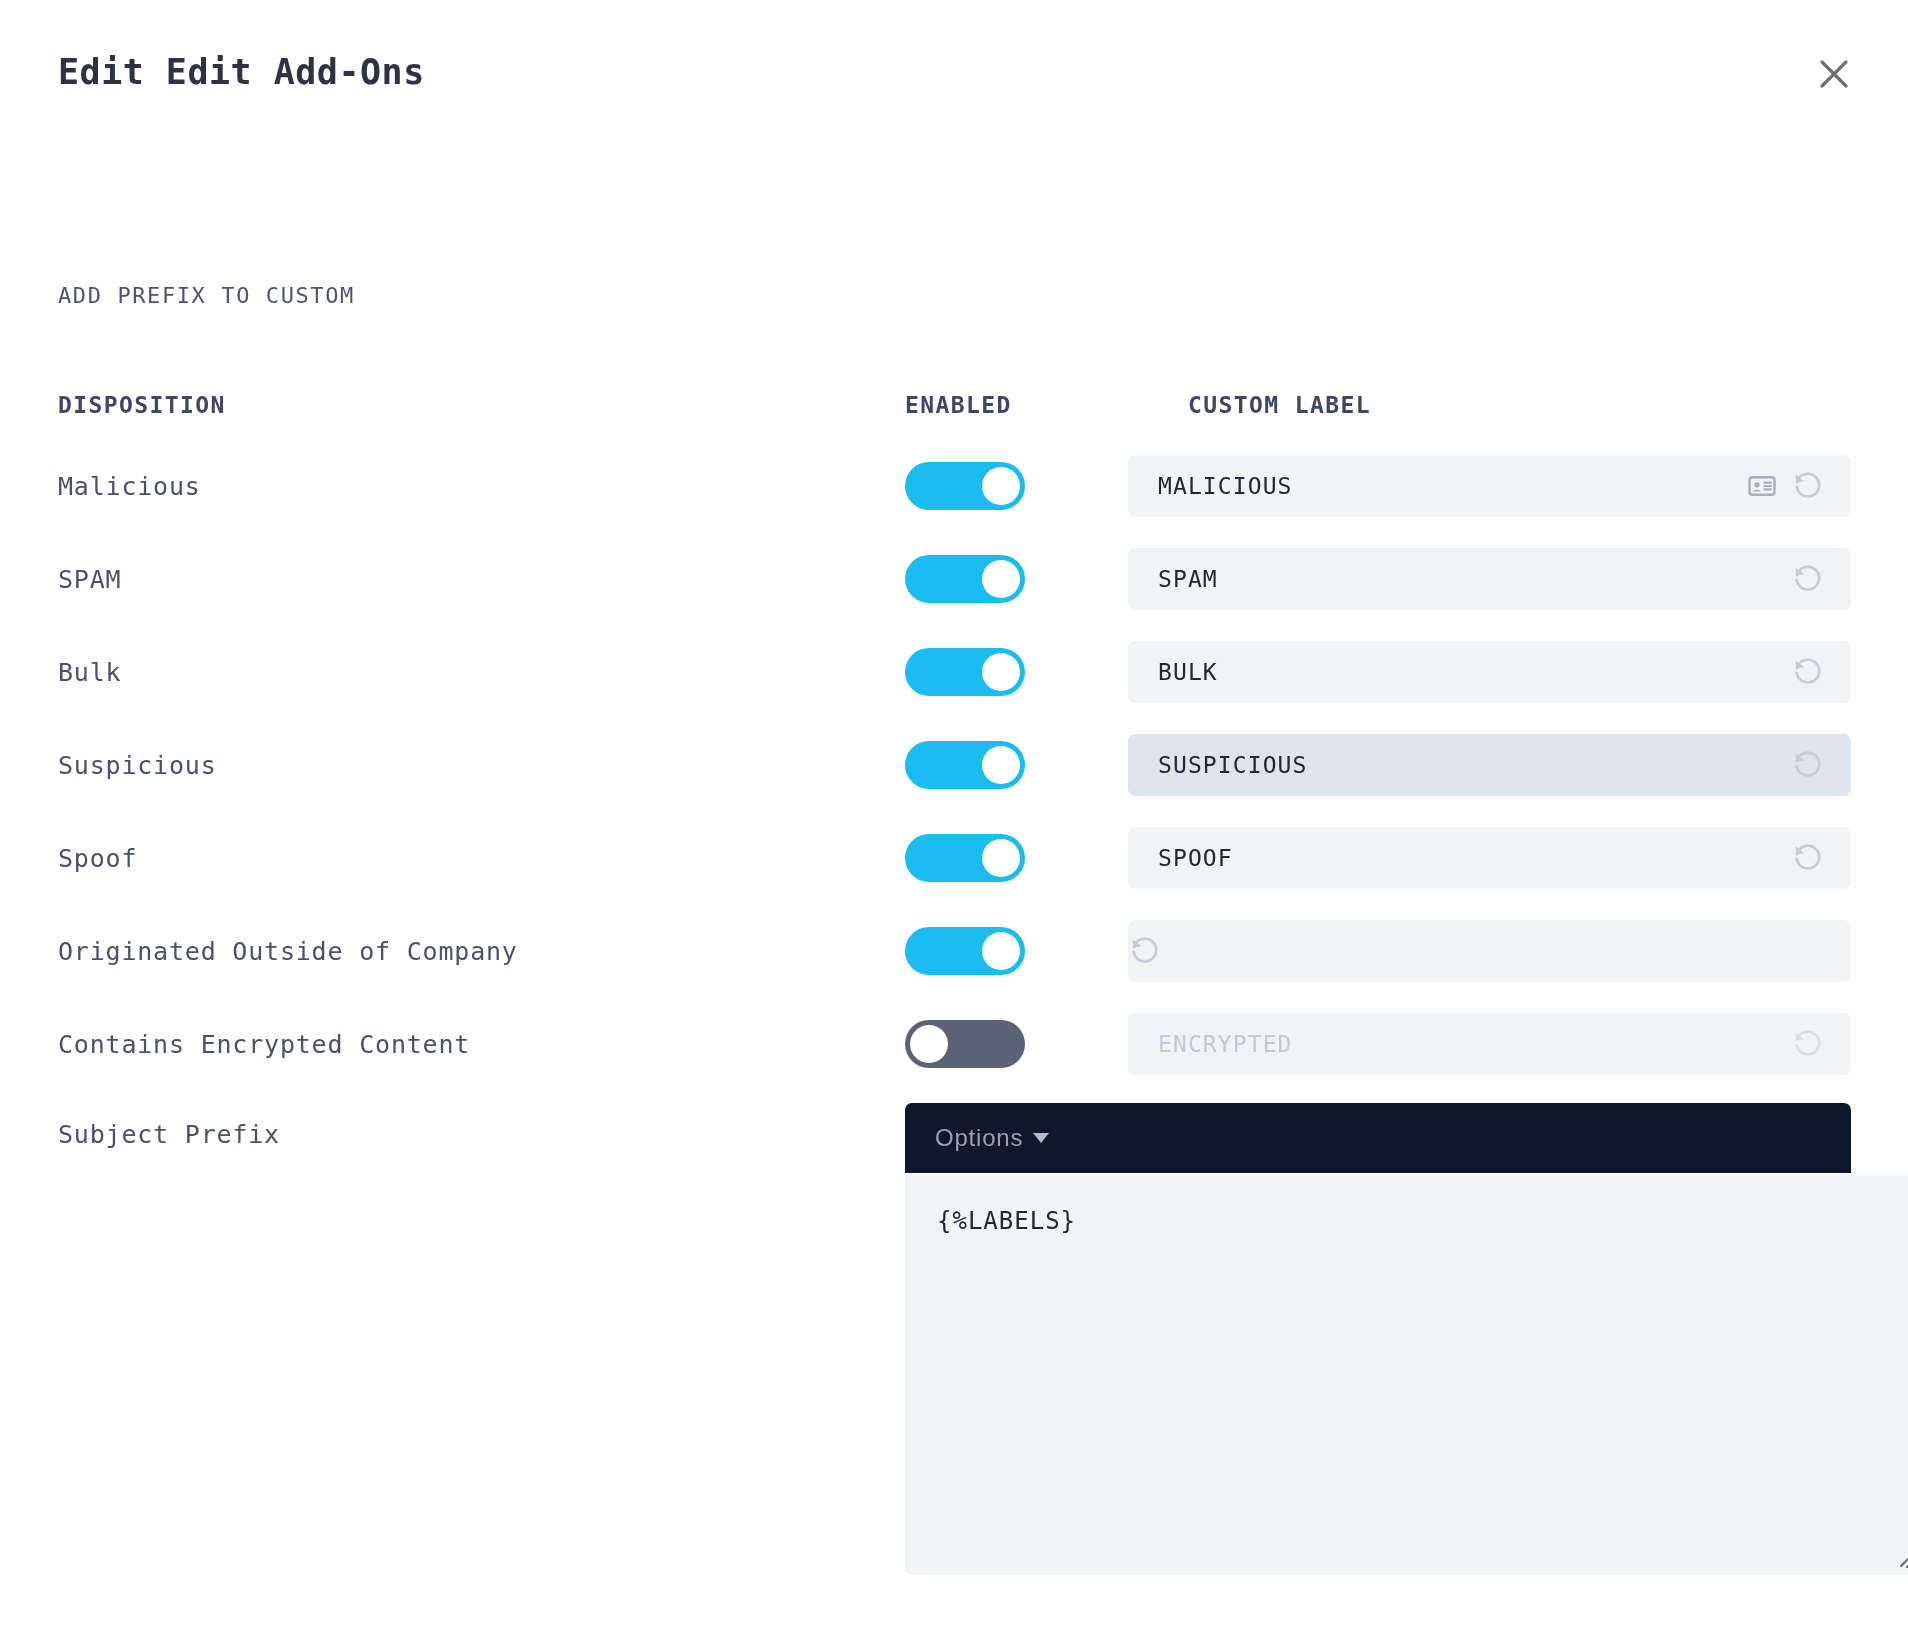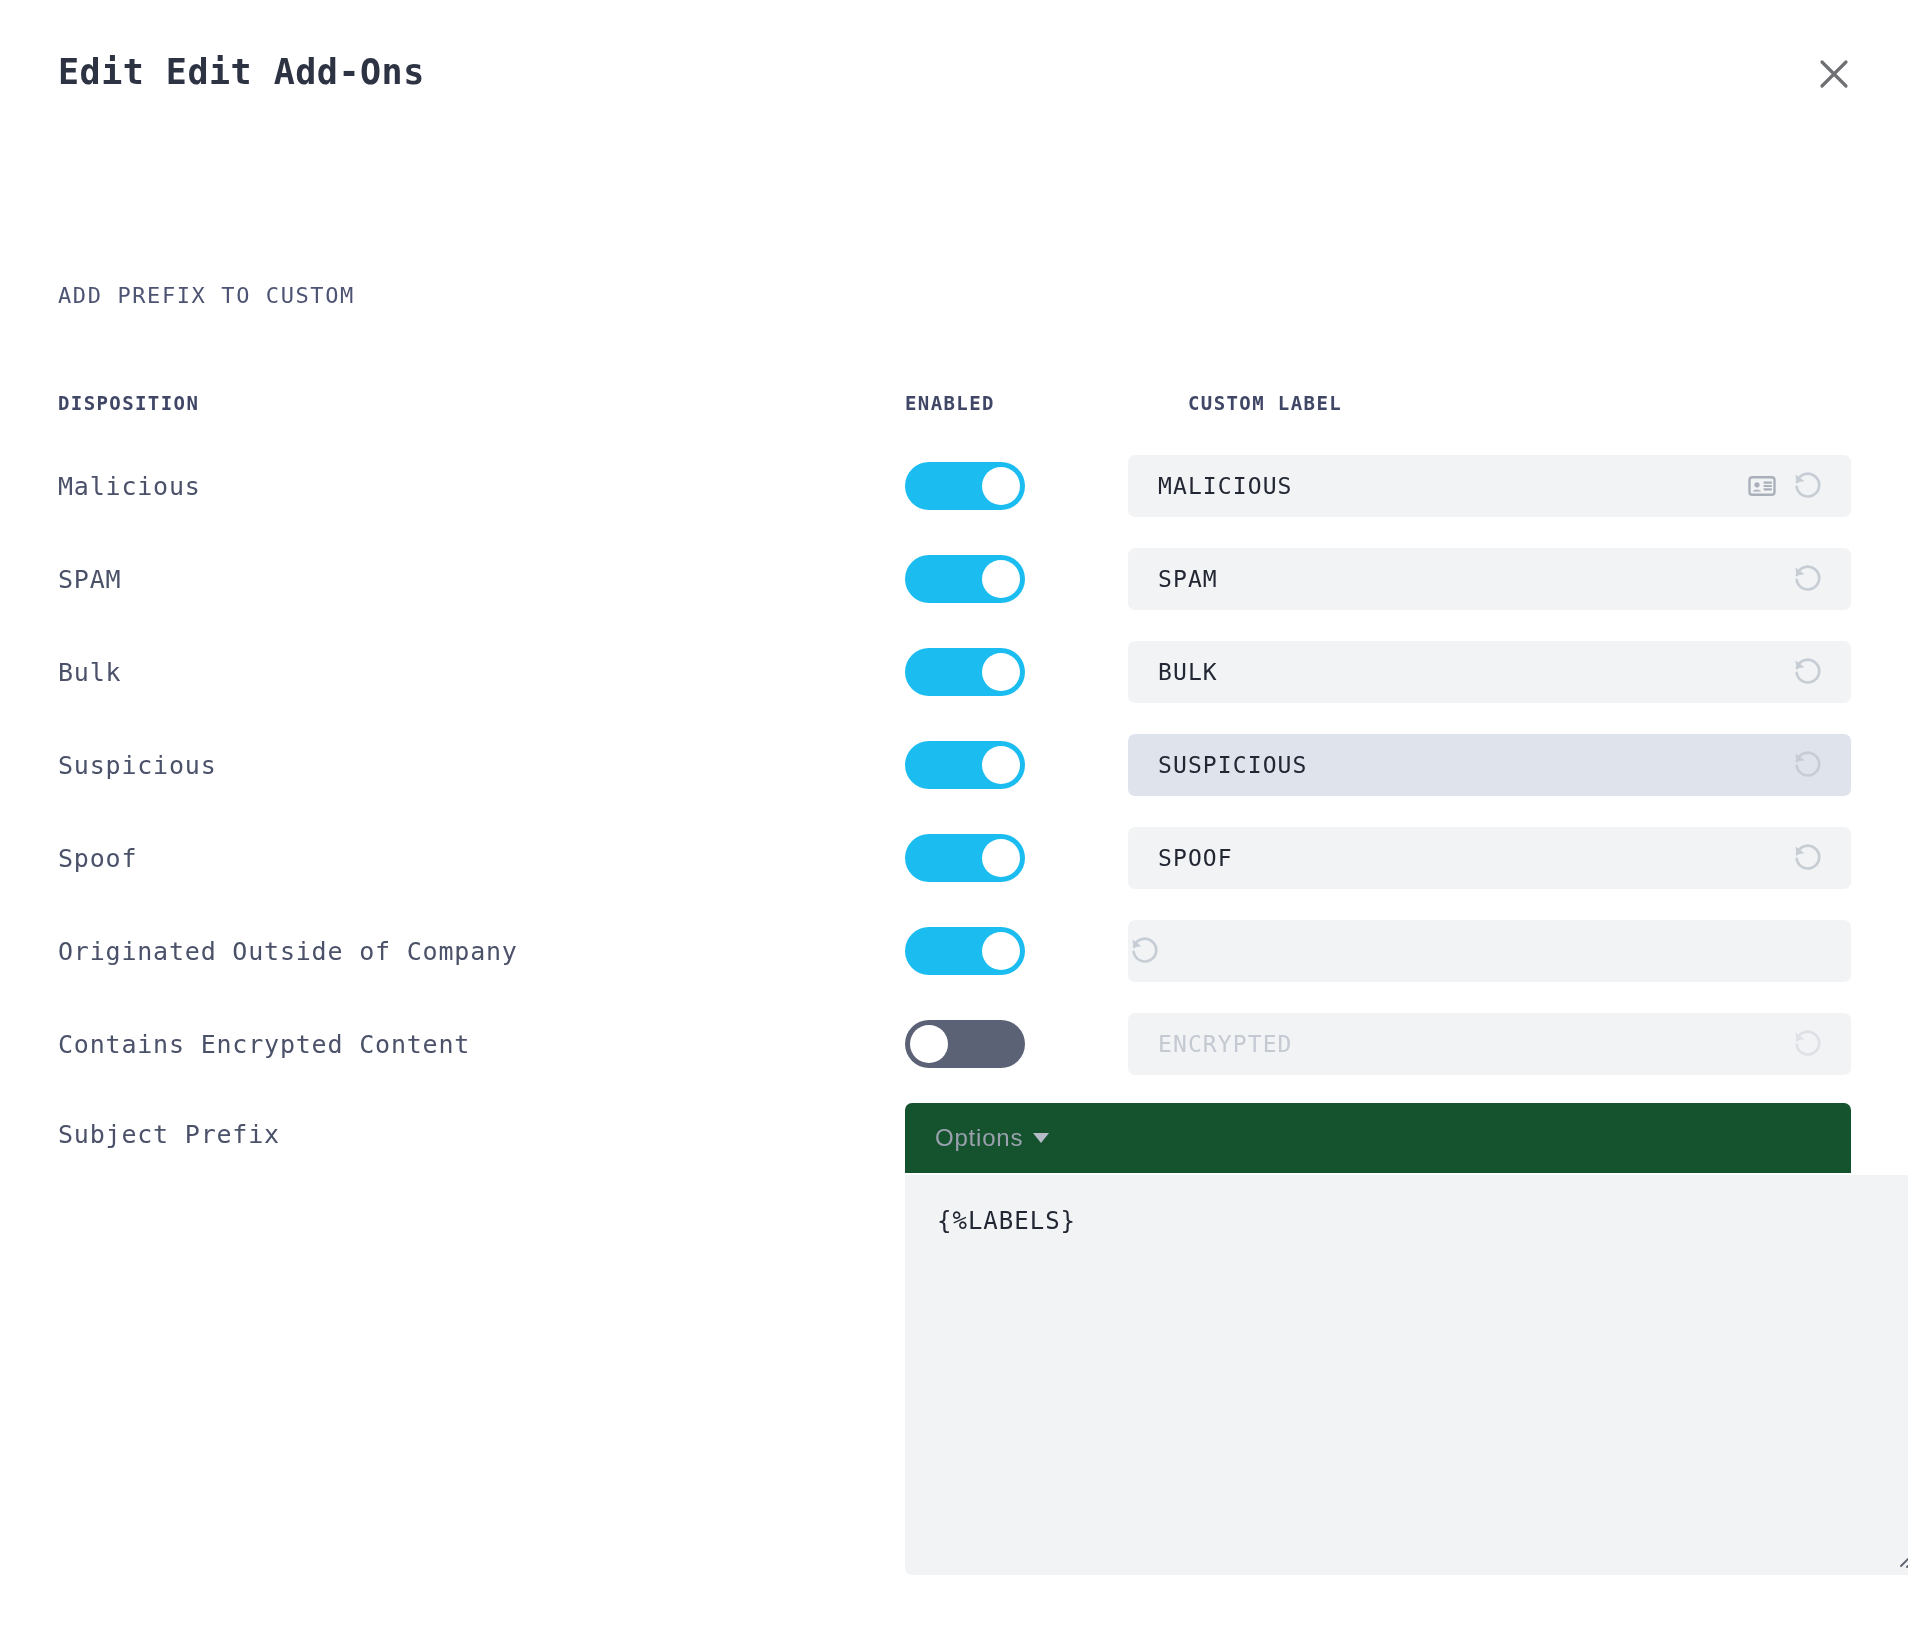--- a/index.html
+++ b/index.html
@@ -58,21 +58,21 @@
     top: 283px;
     font-size: 22px;
     letter-spacing: 1.6px;
     color: #4d5473;
     white-space: nowrap;
   }
 
   
   .col-header {
     position: absolute;
-    font-size: 19px;
+    font-size: 23px;
     letter-spacing: 1.4px;
     color: #3f4666;
     font-weight: bold;
     white-space: nowrap;
     top: 392px;
   }
   .col-header.disposition { left: 58px; }
   .col-header.enabled     { left: 905px; }
   .col-header.custom      { left: 1188px; }
 
@@ -174,21 +174,21 @@
     letter-spacing: 0.8px;
     color: #4a5169;
     white-space: nowrap;
   }
   .options-bar {
     position: absolute;
     left: 905px;
     top: 1103px;
     width: 946px;
     height: 70px;
-    background: #14532d;
+    background: #0f172a;
     border-radius: 7px 7px 0 0;
     display: flex;
     align-items: center;
   }
   .options-select {
     display: flex;
     align-items: center;
     gap: 10px;
     margin-left: 30px;
     cursor: pointer;

